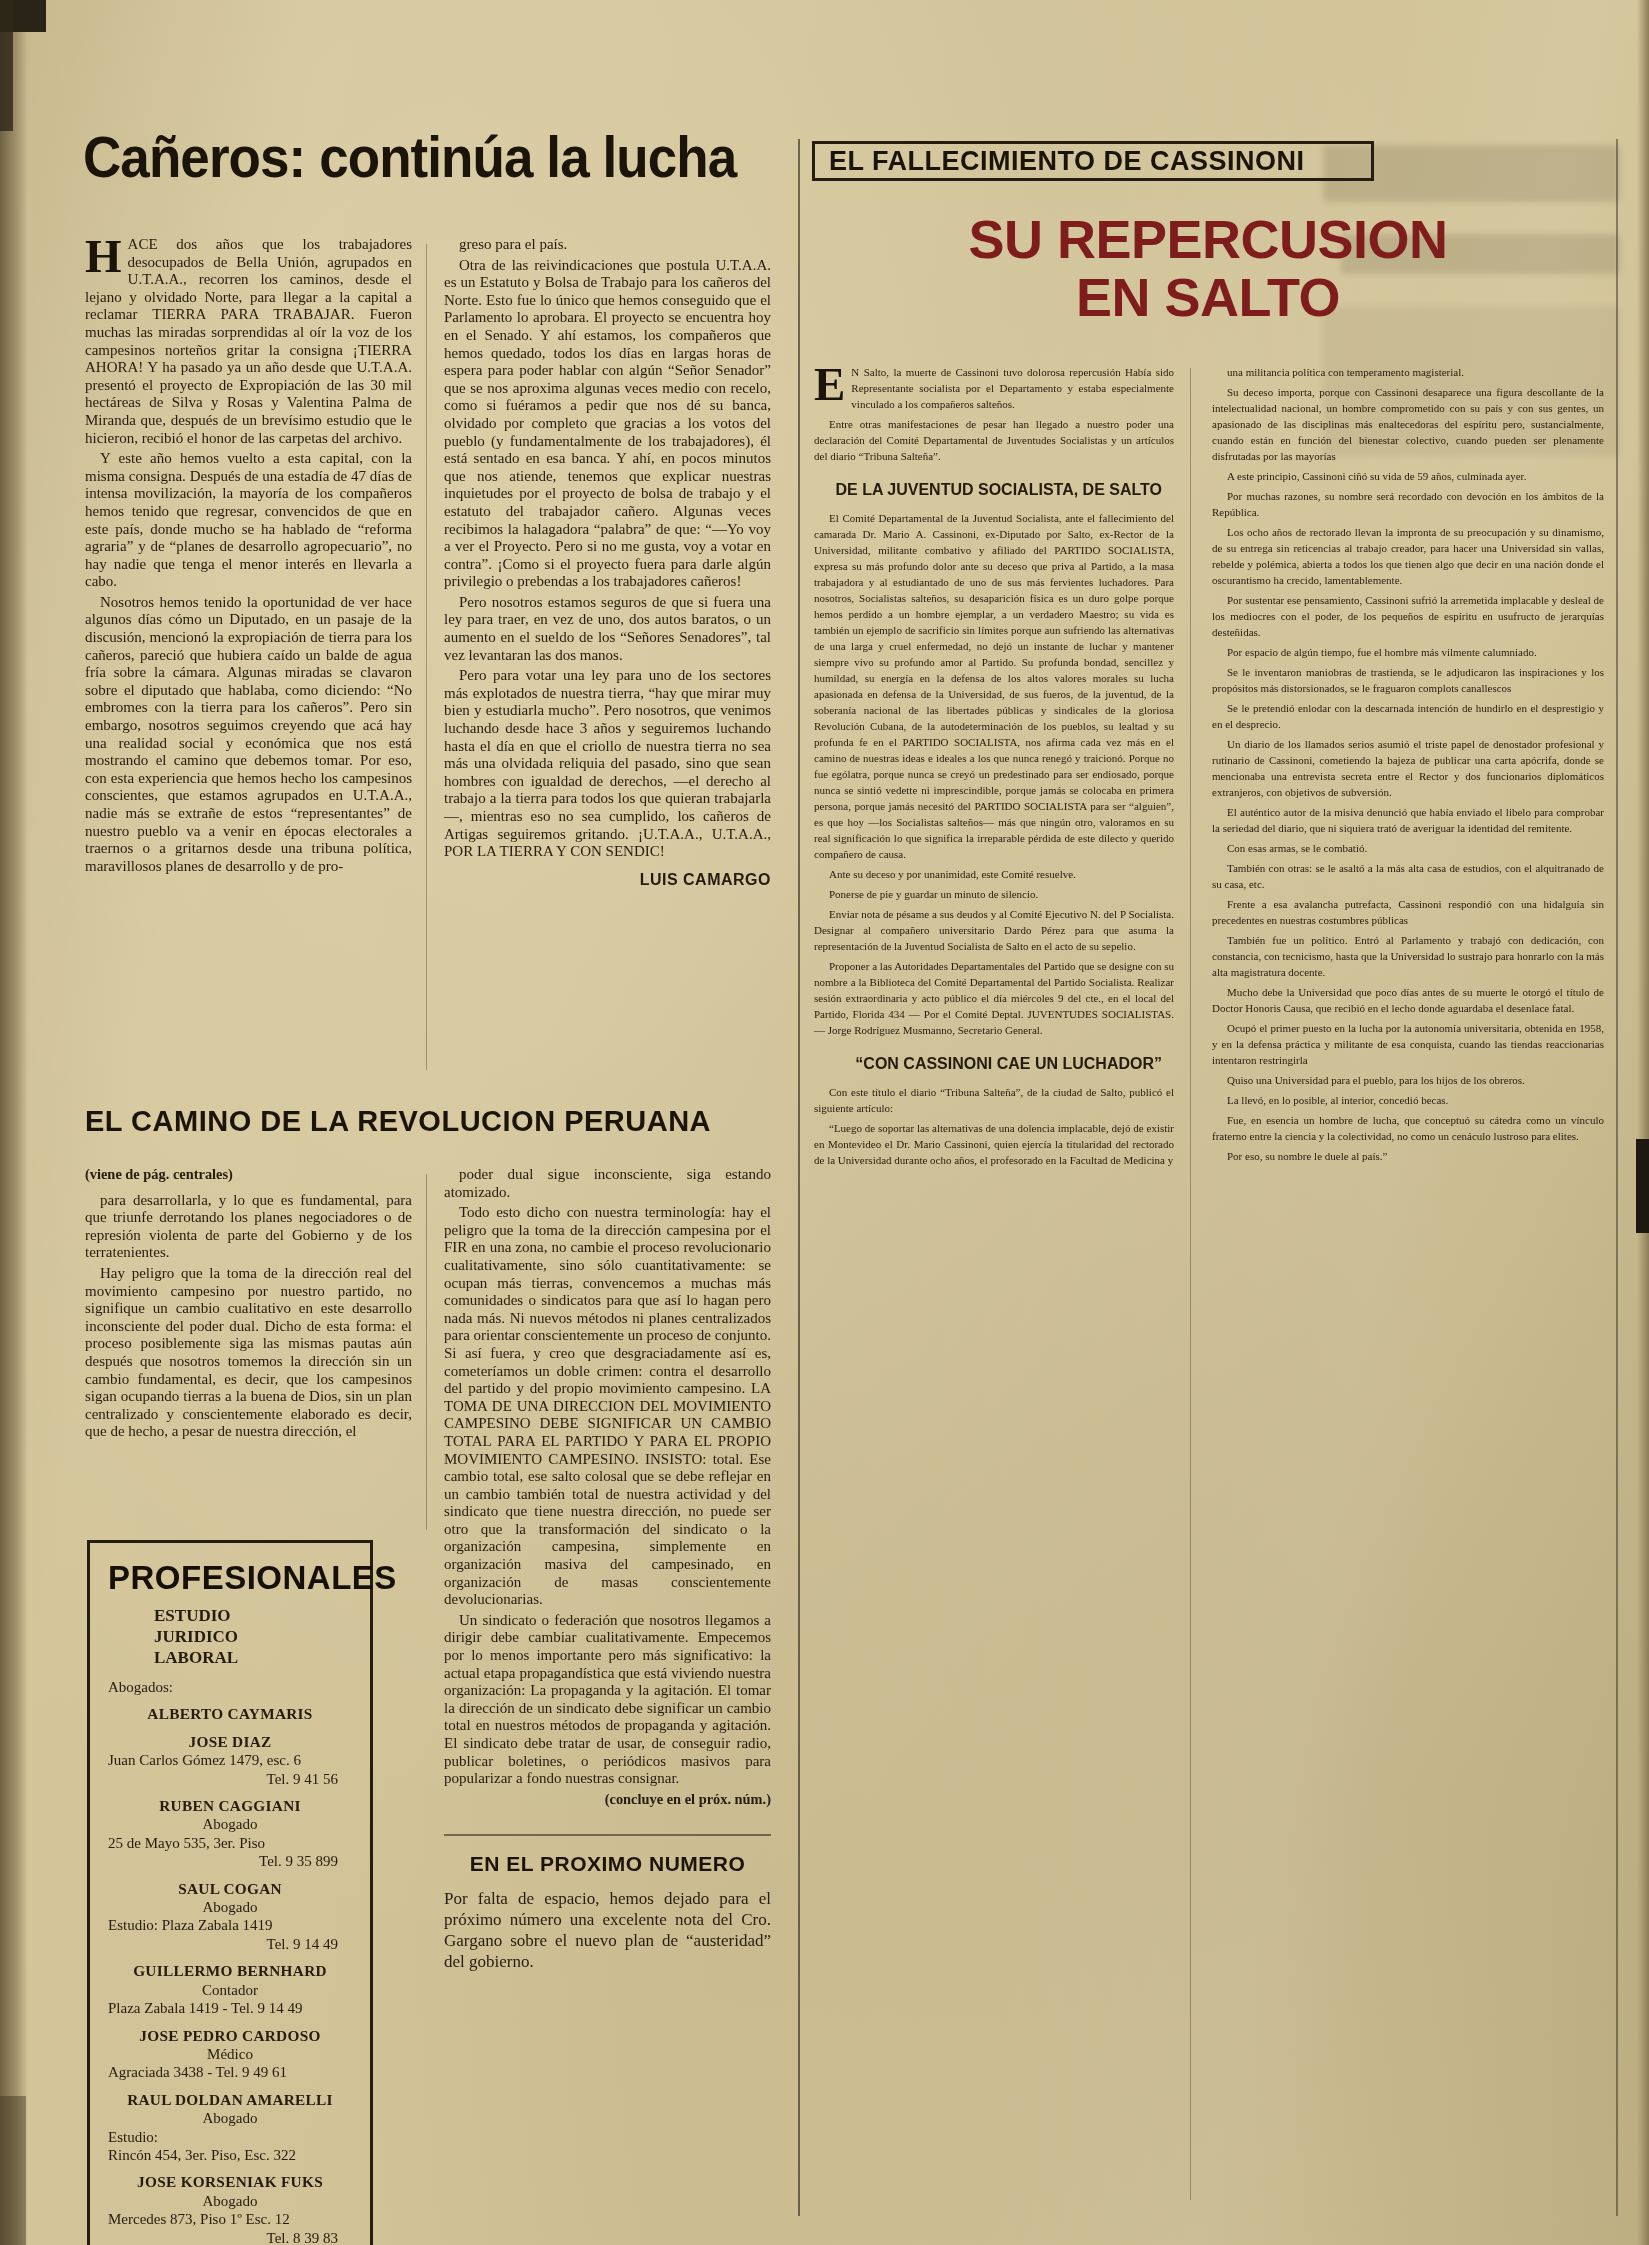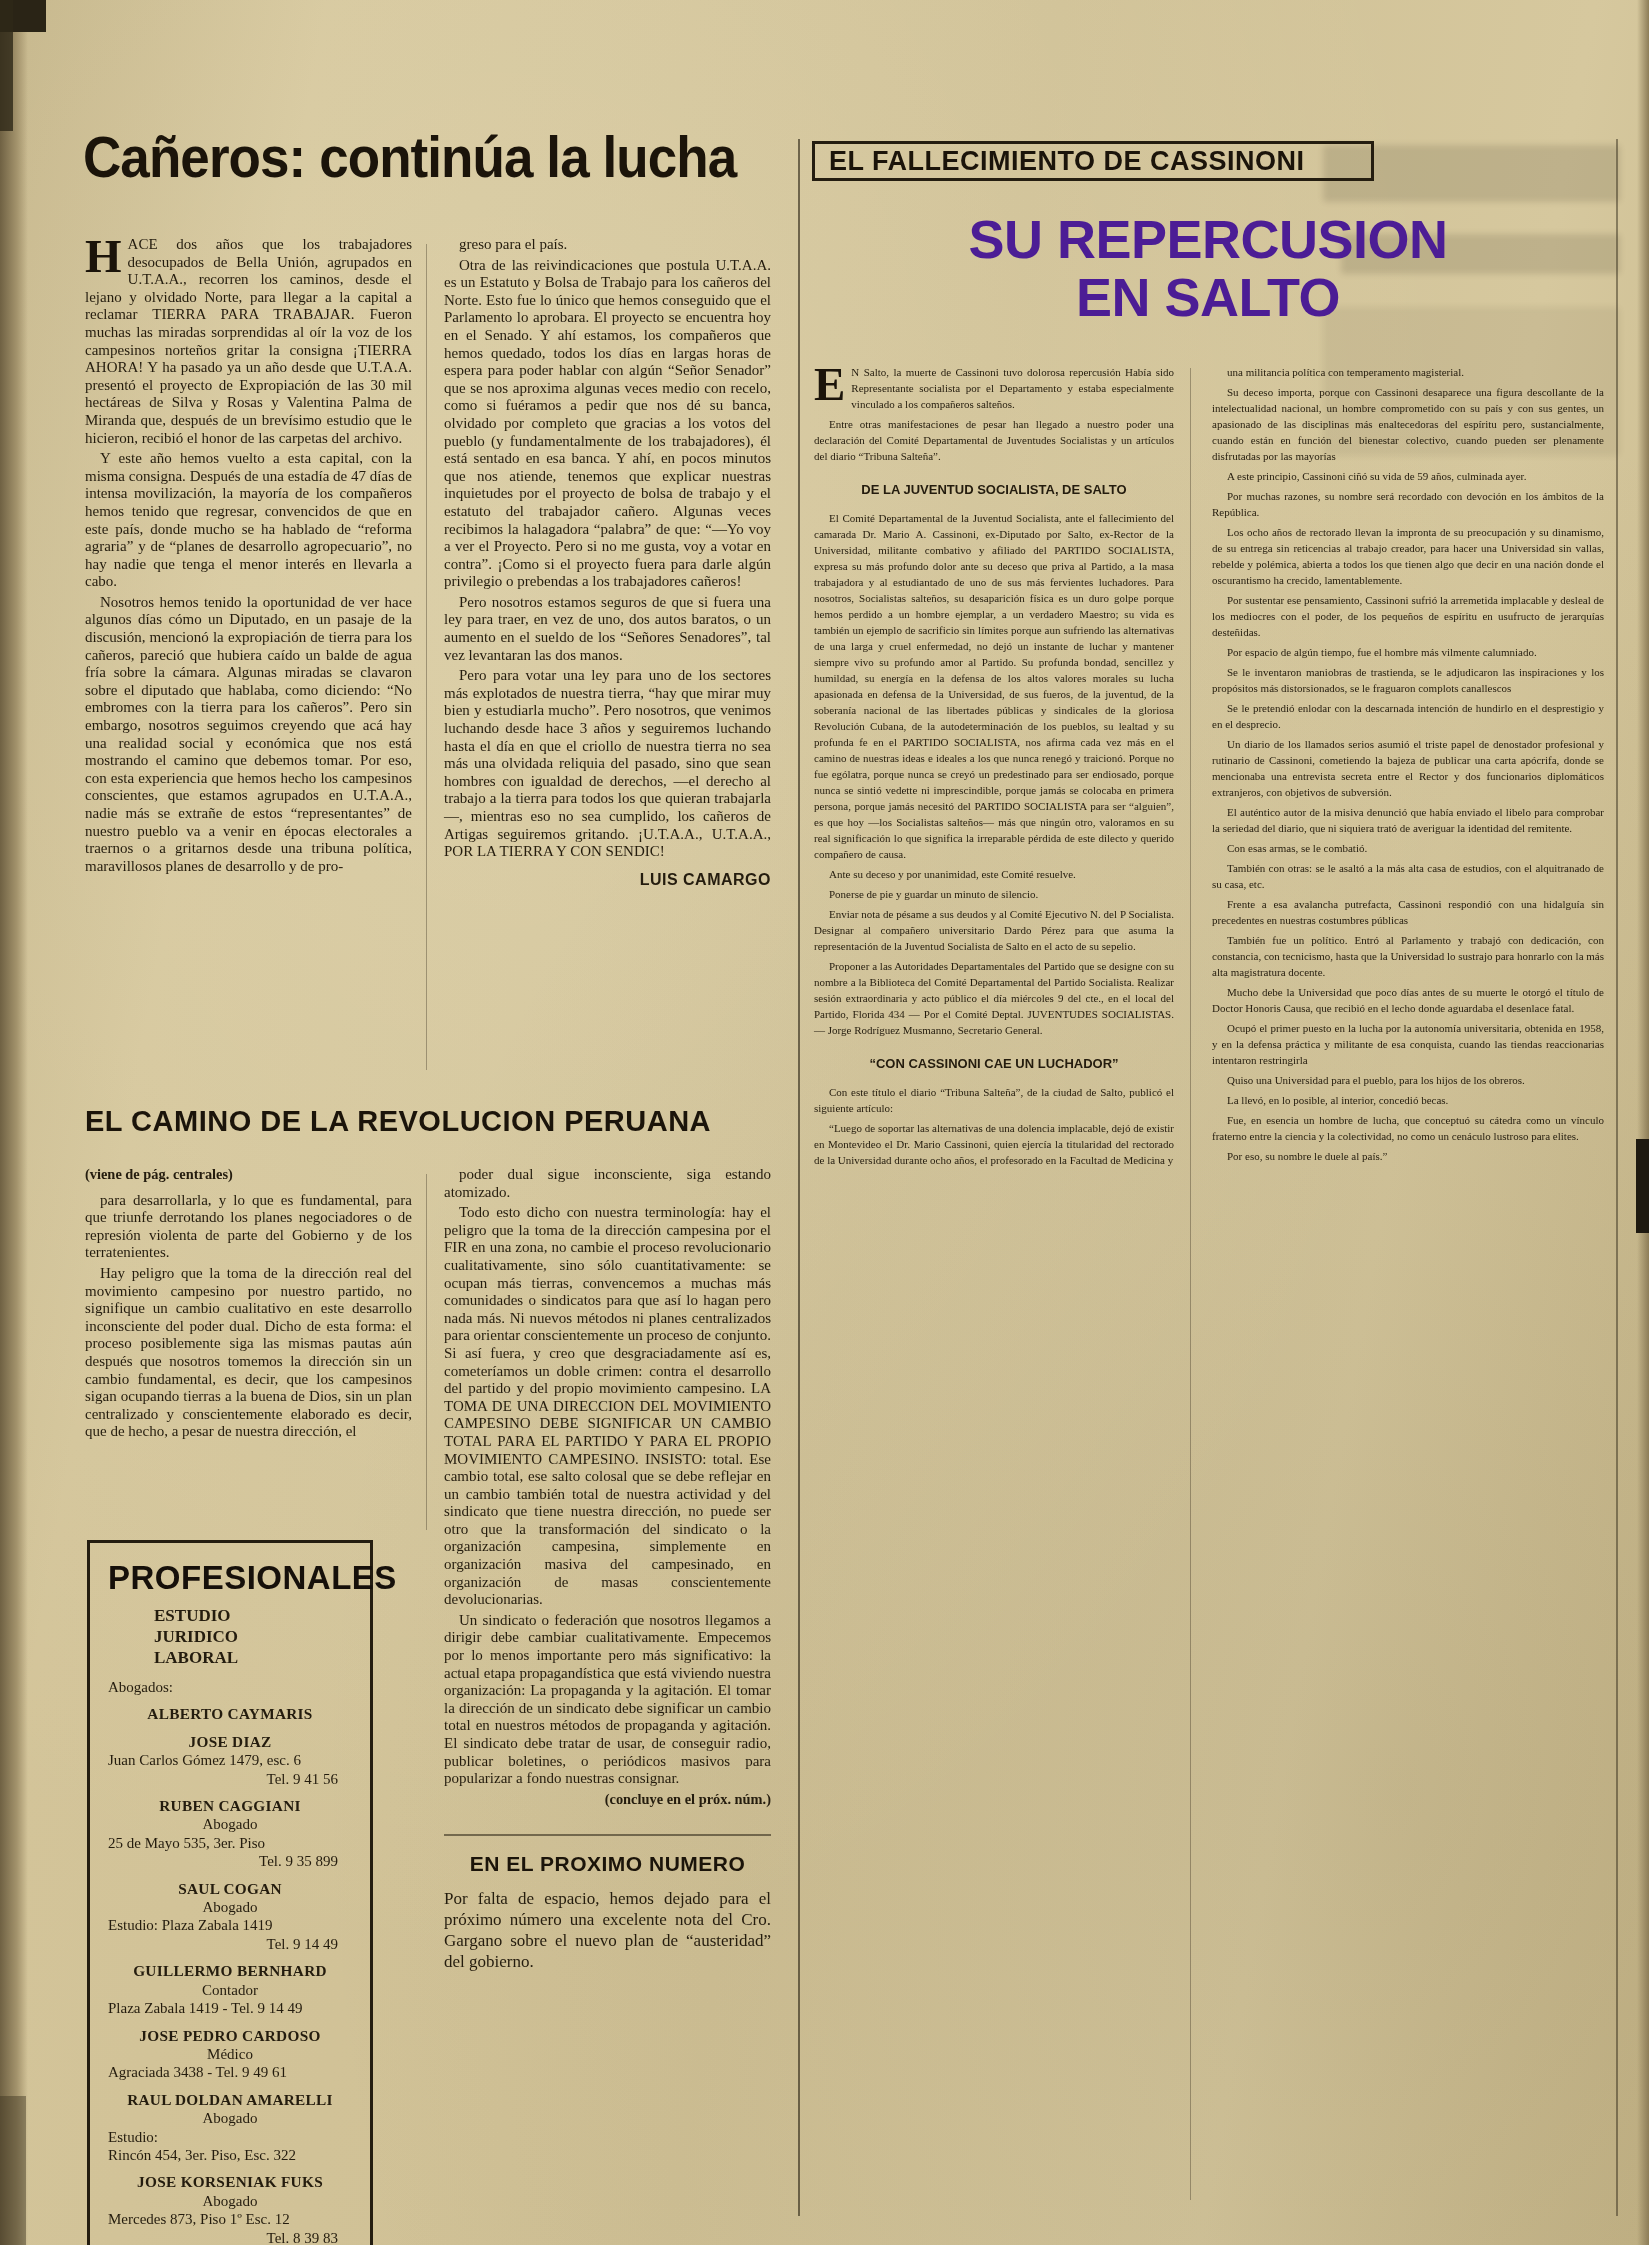--- a/index.html
+++ b/index.html
@@ -58,21 +58,21 @@
   }
   .kicker-box {
     position:absolute; left:812px; top:141px; width:562px; height:40px;
     border:3px solid #241d10; display:flex; align-items:center; padding-left:14px;
     font-family:"Liberation Sans", sans-serif; font-weight:bold; font-size:27px;
     letter-spacing:0.5px; color:#1b140a; white-space:nowrap;
   }
   .cass-headline {
     position:absolute; left:891px; top:210px; width:634px;
     text-align:center; font-family:"Liberation Sans", sans-serif; font-weight:bold;
-    font-size:54px; line-height:58px; letter-spacing:-0.5px; color:#4c1d95;
+    font-size:54px; line-height:58px; letter-spacing:-0.5px; color:#7f1d1d;
     white-space:pre-line;
   }
 
   
   .col { position:absolute; }
   .col-c1 { left:85px;  top:236px;  width:327px; }
   .col-c2 { left:444px; top:236px;  width:327px; }
   .col-p1 { left:85px;  top:1166px; width:327px; }
   .col-p2 { left:444px; top:1166px; width:327px; }
   .cass-c1 { left:814px;  top:364px; width:360px; }
@@ -89,22 +89,22 @@
     float:left; font-size:47px; line-height:36px; font-weight:bold;
     padding:2px 6px 0 0; color:#1b140a;
   }
   .para.byline {
     text-align:right; text-indent:0; font-family:"Liberation Sans", sans-serif;
     font-weight:bold; font-size:16px; letter-spacing:0.5px; margin-top:10px;
   }
   .para.contnote { text-indent:0; font-weight:bold; font-size:14.4px; margin-bottom:8px; }
   .para.concl { text-align:right; text-indent:0; font-weight:bold; font-size:14.4px; }
   .para.subhead {
-    text-indent:0; text-align:center; font-family:"Liberation Sans", sans-serif;
-    font-weight:bold; font-size:13px; line-height:20px; margin:16px 12px 10px;
+    text-indent:0; text-align:right; font-family:"Liberation Sans", sans-serif;
+    font-weight:bold; font-size:16px; line-height:20px; margin:16px 12px 10px;
   }
 
   
   .prof-box {
     position:absolute; left:87px; top:1540px; width:286px; min-height:554px;
     border:3px solid #241d10; padding:16px 18px 14px;
   }
   .prof-title {
     text-align:center; font-family:"Liberation Sans", sans-serif; font-weight:bold;
     font-size:33px; letter-spacing:0.5px; color:#16100a; margin-bottom:8px;

